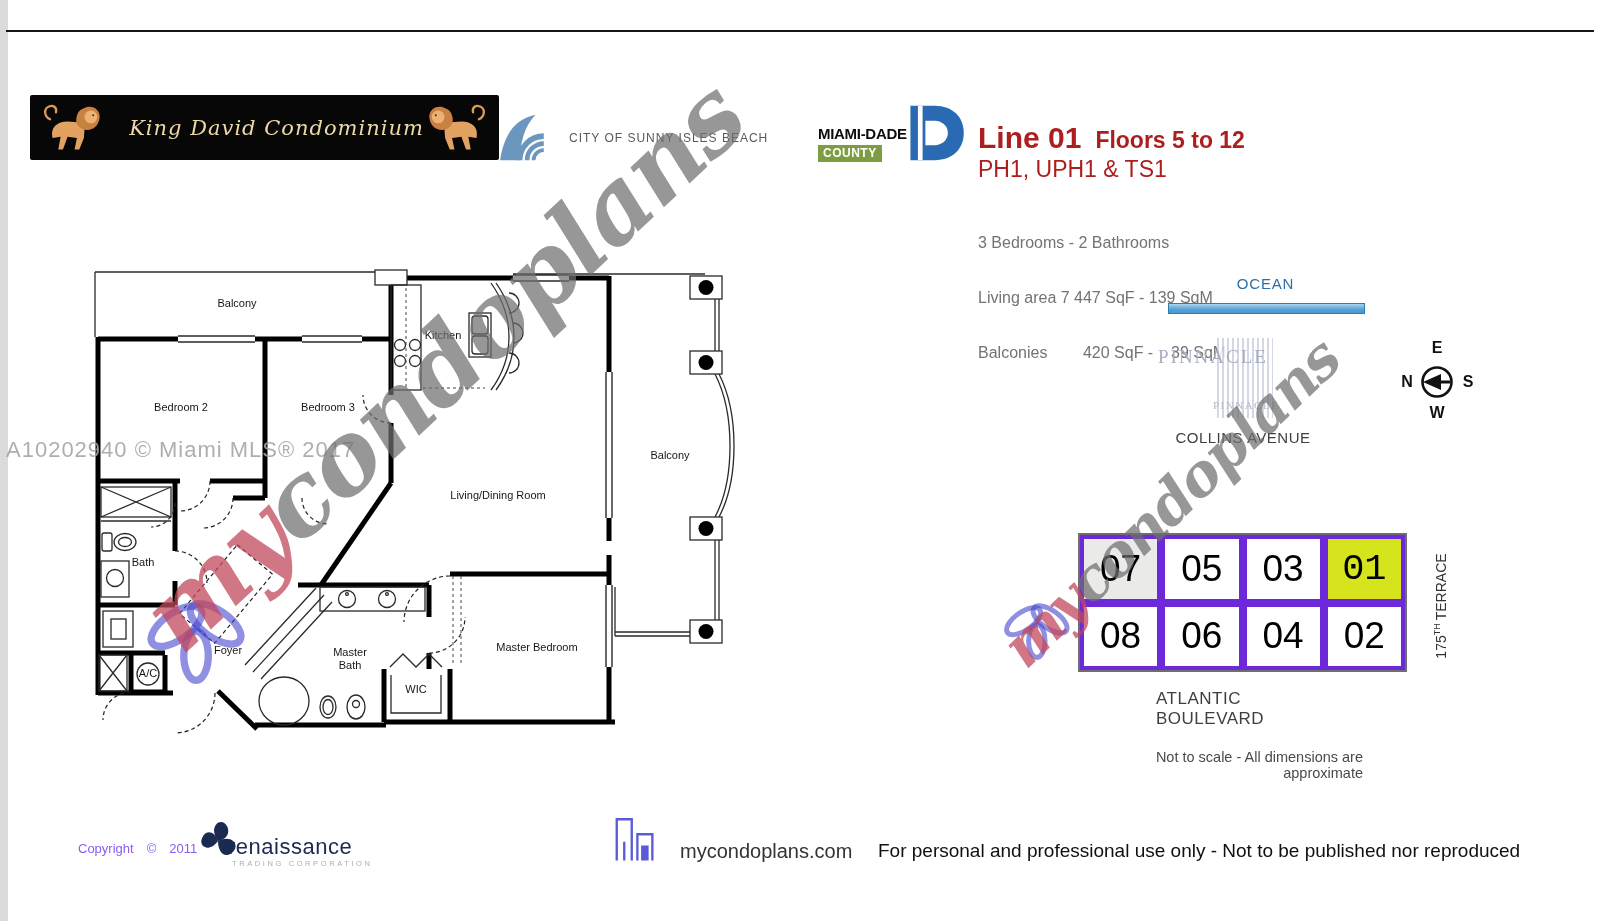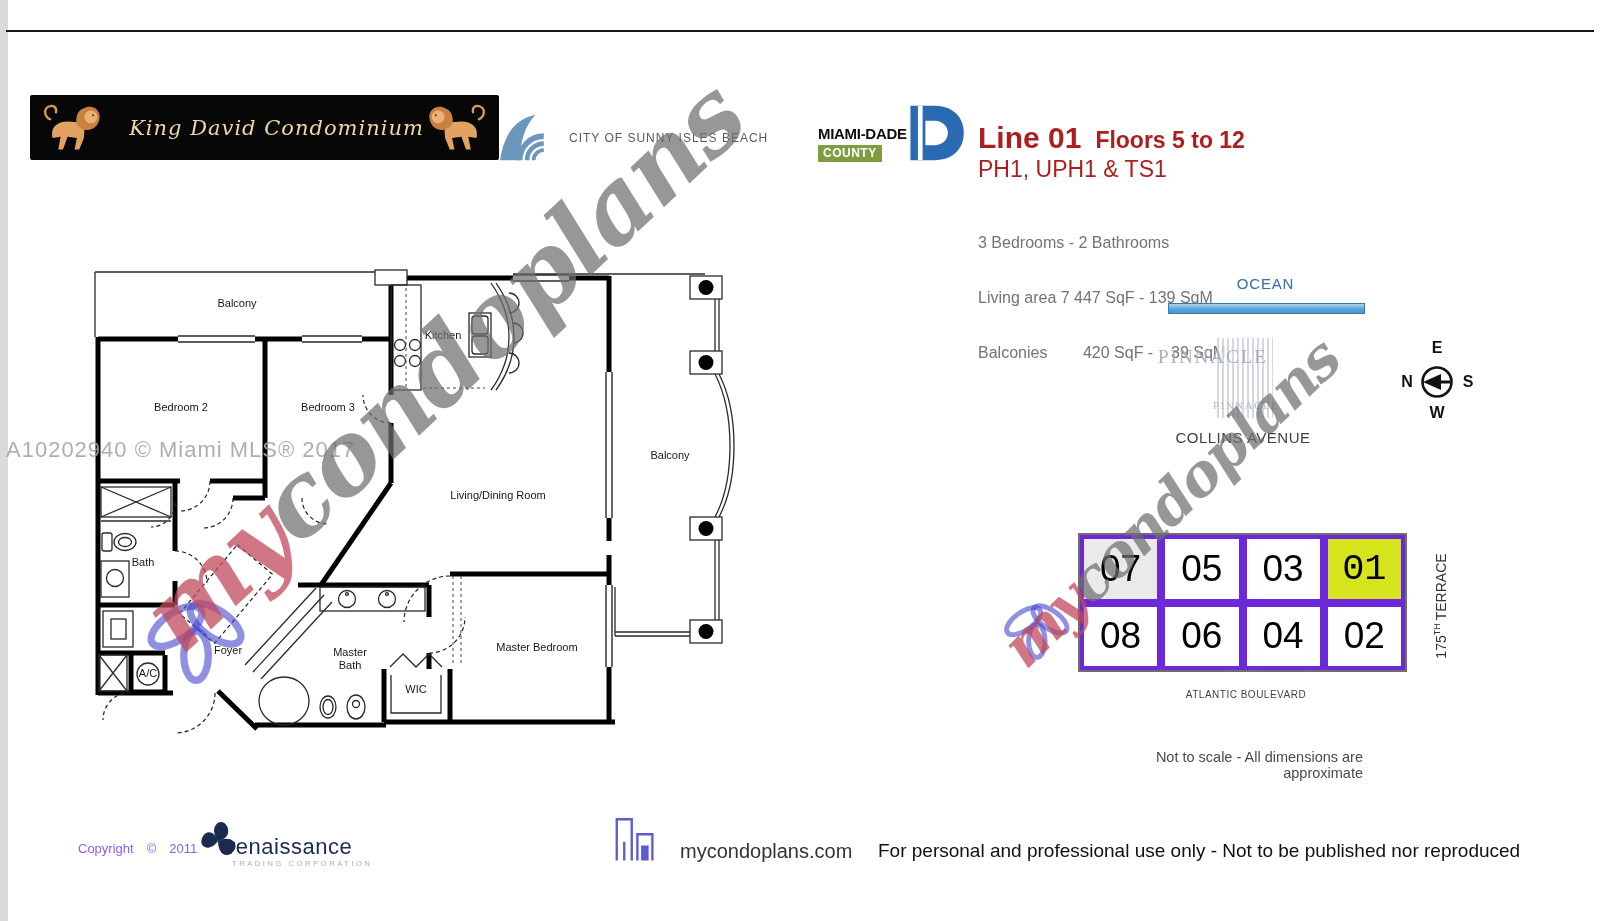--- a/index.html
+++ b/index.html
@@ -66,21 +66,21 @@
         grid-template-columns:repeat(4,1fr);grid-template-rows:repeat(2,1fr);
         border:2px solid #6e6e6e;z-index:2;}
   .gcell{border:4px solid #6d28d9;display:flex;align-items:center;justify-content:center;
          font-size:37px;color:#000;background:#fff;}
   .gcell.dim{background:#EAEAE8;}
   .gcell.hl{background:#D5E41C;font-family:Liberation Mono, monospace;}
   .terrace{left:1375px;top:597px;width:132px;height:18px;transform:rotate(-90deg);
            font-size:14px;color:#333;white-space:nowrap;text-align:center;}
   .terrace sup{font-size:9px;}
   .terrace .t-name{margin-left:3px;}
-  .atlantic{left:1156px;top:689px;width:180px;text-align:center;font-size:10px;
+  .atlantic{left:1156px;top:689px;width:180px;font-size:17px;
             color:#3F3F42;letter-spacing:0.5px;}
   .scale-note{left:1078px;top:749px;width:285px;text-align:right;font-size:14.5px;color:#4A4A4A;}
   
   .copyright{left:78px;top:841px;font-size:13px;color:#8b5cf6;}
   .copyright span{margin-right:13px;}
   .ren-icon{left:198px;top:818px;width:40px;height:44px;}
   .ren-name{left:228px;top:834px;font-size:22px;color:#1B2A50;letter-spacing:0.5px;}
   .ren-sub{left:232px;top:859px;font-size:7.5px;letter-spacing:2.6px;color:#A9ADB6;}
   .mcp-icon{left:613px;top:813px;width:60px;height:50px;}
   .mcp-text{left:680px;top:840px;font-size:20px;color:#333;}

